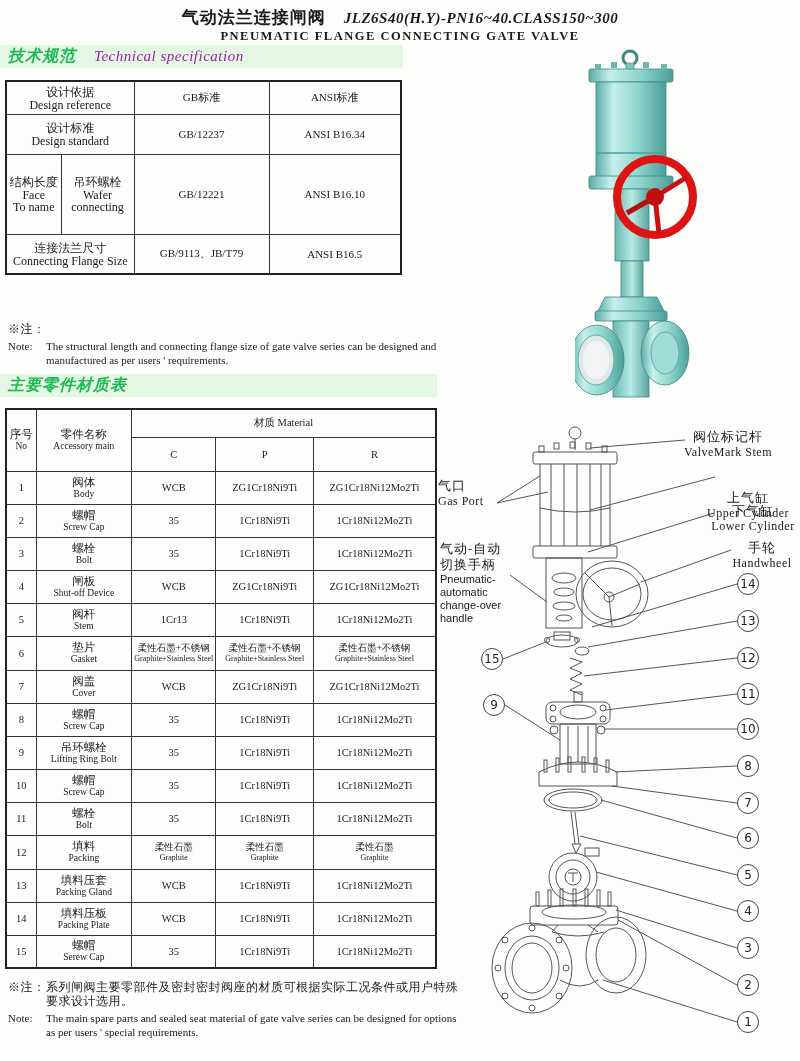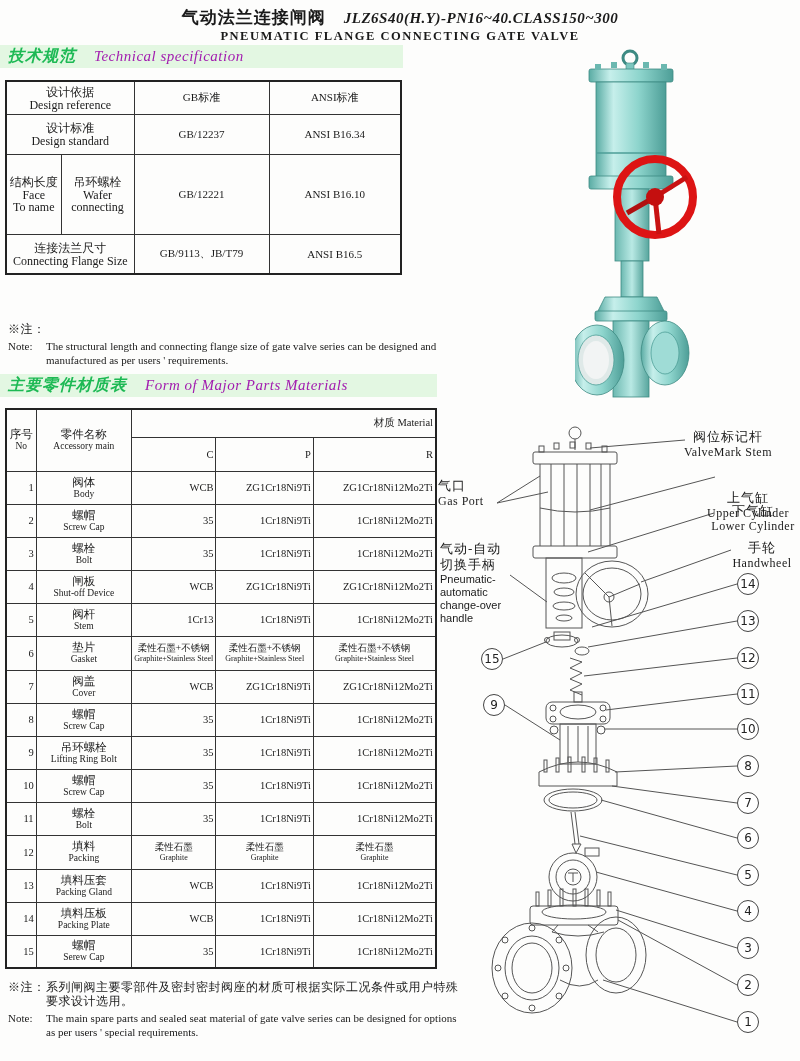--- a/index.html
+++ b/index.html
@@ -24,21 +24,21 @@
   
   table{border-collapse:collapse;table-layout:fixed;}
   td,th{border:1px solid #333;text-align:center;vertical-align:middle;padding:0 2px;overflow:hidden;}
   .cn{font-size:12px;line-height:14px;display:block;}
   .en{font-size:12px;line-height:12px;display:block;}
   .val{font-size:11px;}
   #spec-table{position:absolute;left:5px;top:80px;width:395px;border:2px solid #222;}
   #mat-table{position:absolute;left:5px;top:408px;width:432px;border:2px solid #222;}
   #mat-table .cn{font-size:11.5px;line-height:13px;}
   #mat-table .en{font-size:9.5px;line-height:11px;}
-  #mat-table .val{font-size:10.5px;text-align:right;}
+  #mat-table .val{font-size:10.5px;}
   .sub{font-size:8px;line-height:9px;display:block;}
   .cnsmall{font-size:9.5px;line-height:11px;display:block;}
 
   
   .note{position:absolute;font-size:11px;line-height:14px;}
   .note-cn{font-size:12px;letter-spacing:0.5px;margin-bottom:3px;display:flex;}
   .note-mark{flex:0 0 38px;}
   .note-en{display:flex;}
   .note-en .note-mark{flex:0 0 38px;}
   #note1{left:8px;top:322px;width:430px;}
@@ -128,21 +128,20 @@
       <span class="note-mark">※注：</span>
     </div>
     <div class="note-en">
       <span class="note-mark">Note:</span>
       <span>The structural length and connecting flange size of gate valve series can be designed and manufactured as per users ' requirements.</span>
     </div>
   </div>
 
   <div class="secbar" id="bar2">
     <span class="sec-cn">主要零件材质表</span>
-    <span class="sec-en">Form of Major Parts Materials</span>
   </div>
 
   <table id="mat-table">
     <colgroup>
         <col style="width:30px">
         <col style="width:95px">
         <col style="width:84px">
         <col style="width:97px">
         <col style="width:122px">
       </colgroup>

